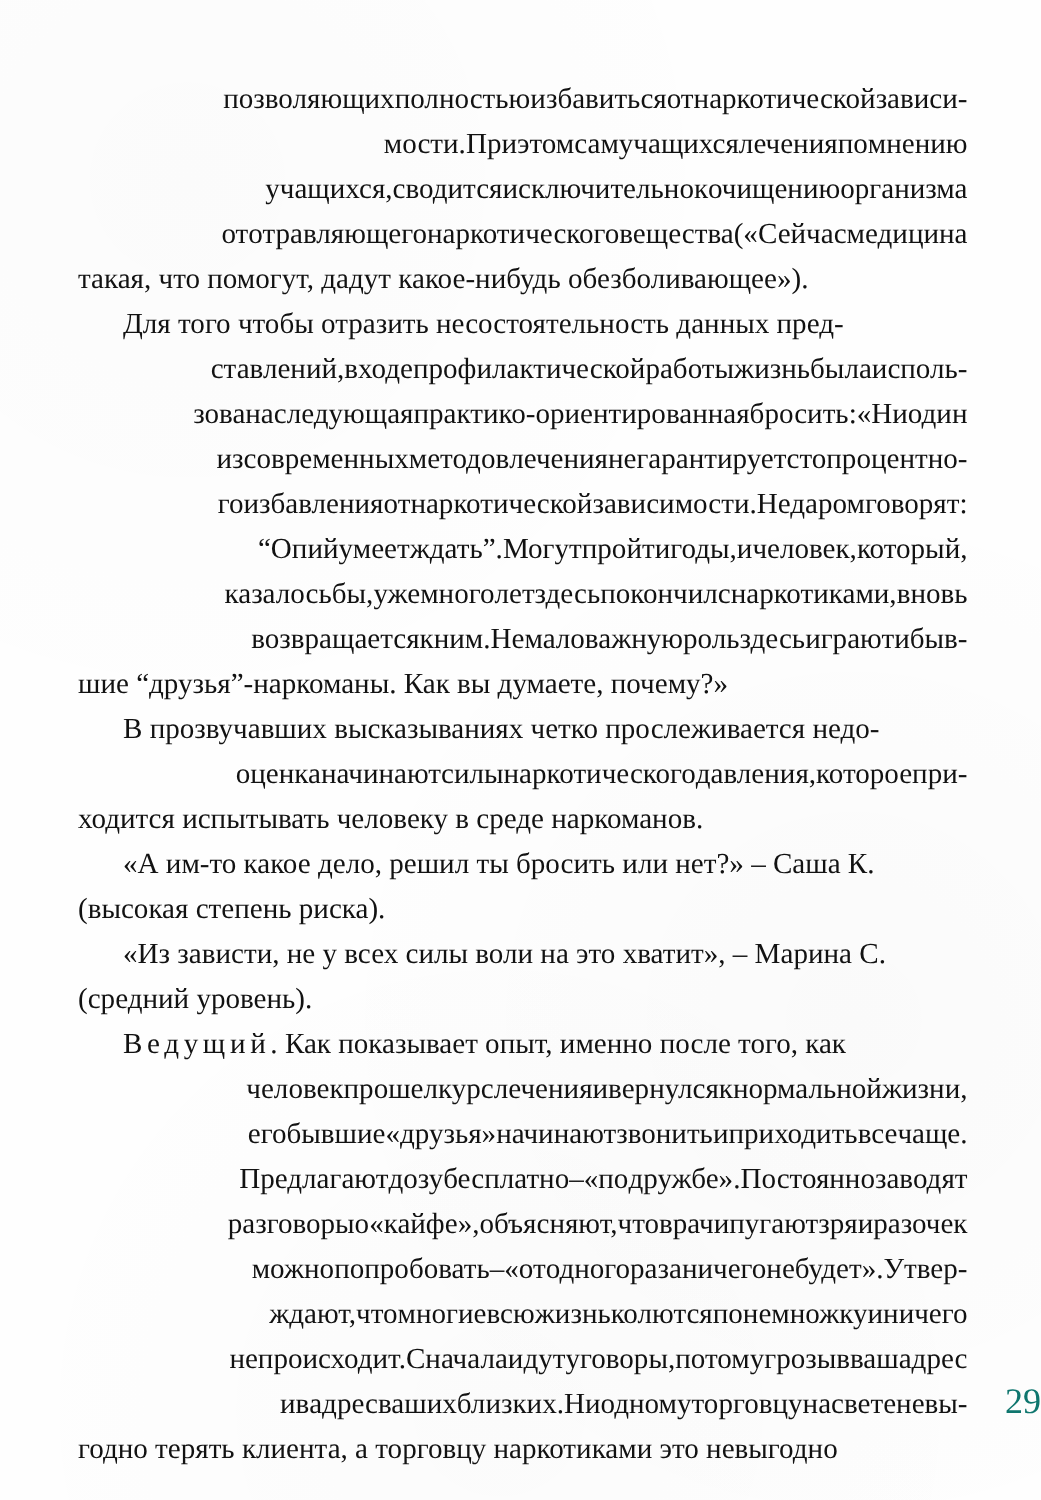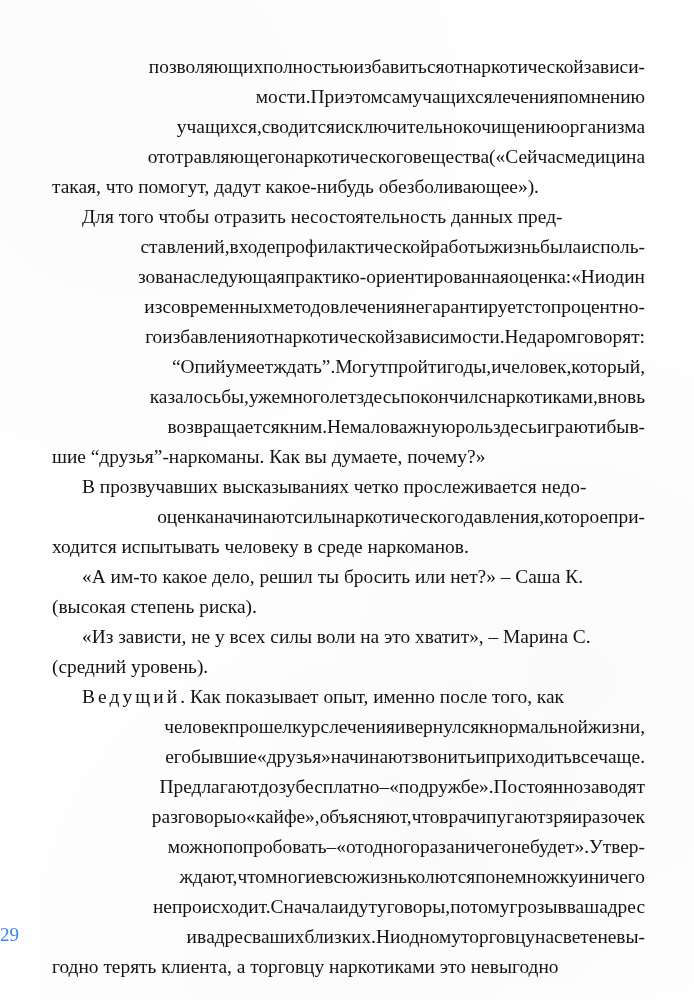--- a/index.html
+++ b/index.html
@@ -61,24 +61,24 @@
     text-indent: 30px;
   }
   .sp {
     letter-spacing: 3.1px;
   }
   #folio {
     position: absolute;
     left: 0;
     right: 0;
     top: 921px;
-    text-align: left;
-    font-size: 19px;
+    text-align: right;
+    font-size: 24px;
     line-height: 28px;
-    color: #3b82f6;
+    color: #0f766e;
     font-family: "Liberation Serif", "DejaVu Serif", serif;
   }
 </style>
 </head>
 <body>
 
 <div id="page">
 
   <div id="textblock">
 
@@ -86,21 +86,21 @@
       <span class="line just"><span class="w">позволяющих</span><span class="w">полностью</span><span class="w">избавиться</span><span class="w">от</span><span class="w">наркотической</span><span class="w">зависи-</span></span>
       <span class="line just"><span class="w">мости.</span><span class="w">При</span><span class="w">этом</span><span class="w">сам</span><span class="w">учащихся</span><span class="w">лечения</span><span class="w">по</span><span class="w">мнению</span></span>
       <span class="line just"><span class="w">учащихся,</span><span class="w">сводится</span><span class="w">исключительно</span><span class="w">к</span><span class="w">очищению</span><span class="w">организма</span></span>
       <span class="line just"><span class="w">от</span><span class="w">отравляющего</span><span class="w">наркотического</span><span class="w">вещества</span><span class="w">(«Сейчас</span><span class="w">медицина</span></span>
       <span class="line">такая, что помогут, дадут какое-нибудь обезболивающее»).</span>
     </p>
 
     <p class="para">
       <span class="line indent">Для того чтобы отразить несостоятельность данных пред-</span>
       <span class="line just"><span class="w">ставлений,</span><span class="w">в</span><span class="w">ходе</span><span class="w">профилактической</span><span class="w">работы</span><span class="w">жизнь</span><span class="w">была</span><span class="w">исполь-</span></span>
-      <span class="line just"><span class="w">зована</span><span class="w">следующая</span><span class="w">практико-ориентированная</span><span class="w">оценка:</span><span class="w">«Ни</span><span class="w">один</span></span>
+      <span class="line just"><span class="w">зована</span><span class="w">следующая</span><span class="w">практико-ориентированная</span><span class="w">бросить:</span><span class="w">«Ни</span><span class="w">один</span></span>
       <span class="line just"><span class="w">из</span><span class="w">современных</span><span class="w">методов</span><span class="w">лечения</span><span class="w">не</span><span class="w">гарантирует</span><span class="w">стопроцентно-</span></span>
       <span class="line just"><span class="w">го</span><span class="w">избавления</span><span class="w">от</span><span class="w">наркотической</span><span class="w">зависимости.</span><span class="w">Недаром</span><span class="w">говорят:</span></span>
       <span class="line just"><span class="w">“Опий</span><span class="w">умеет</span><span class="w">ждать”.</span><span class="w">Могут</span><span class="w">пройти</span><span class="w">годы,</span><span class="w">и</span><span class="w">человек,</span><span class="w">который,</span></span>
       <span class="line just"><span class="w">казалось</span><span class="w">бы,</span><span class="w">уже</span><span class="w">много</span><span class="w">лет</span><span class="w">здесь</span><span class="w">покончил</span><span class="w">с</span><span class="w">наркотиками,</span><span class="w">вновь</span></span>
       <span class="line just"><span class="w">возвращается</span><span class="w">к</span><span class="w">ним.</span><span class="w">Немаловажную</span><span class="w">роль</span><span class="w">здесь</span><span class="w">играют</span><span class="w">и</span><span class="w">быв-</span></span>
       <span class="line">шие “друзья”-наркоманы. Как вы думаете, почему?»</span>
     </p>
 
     <p class="para">
       <span class="line indent">В прозвучавших высказываниях четко прослеживается недо-</span>

